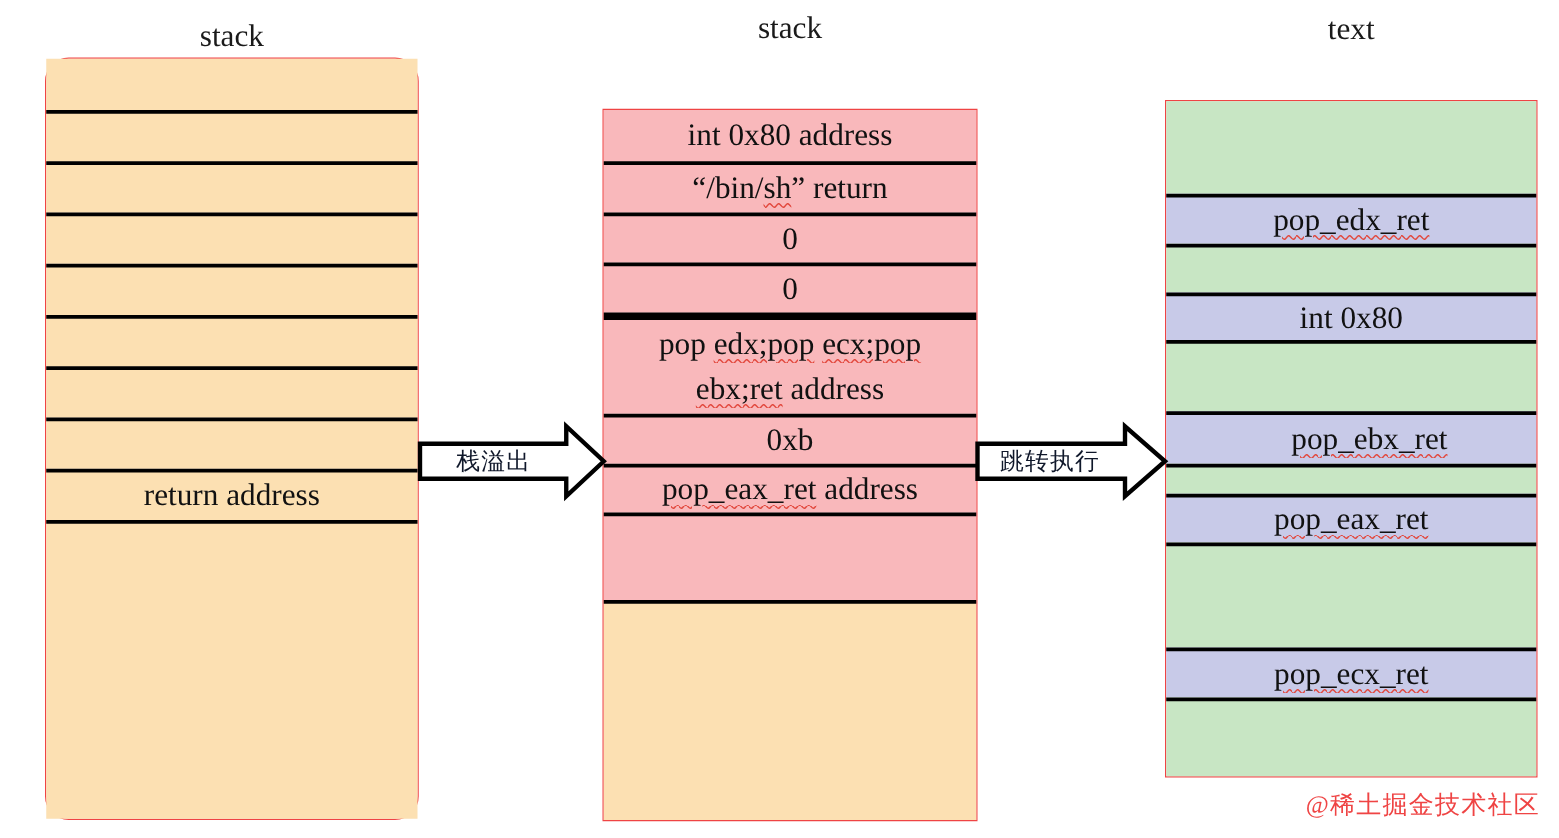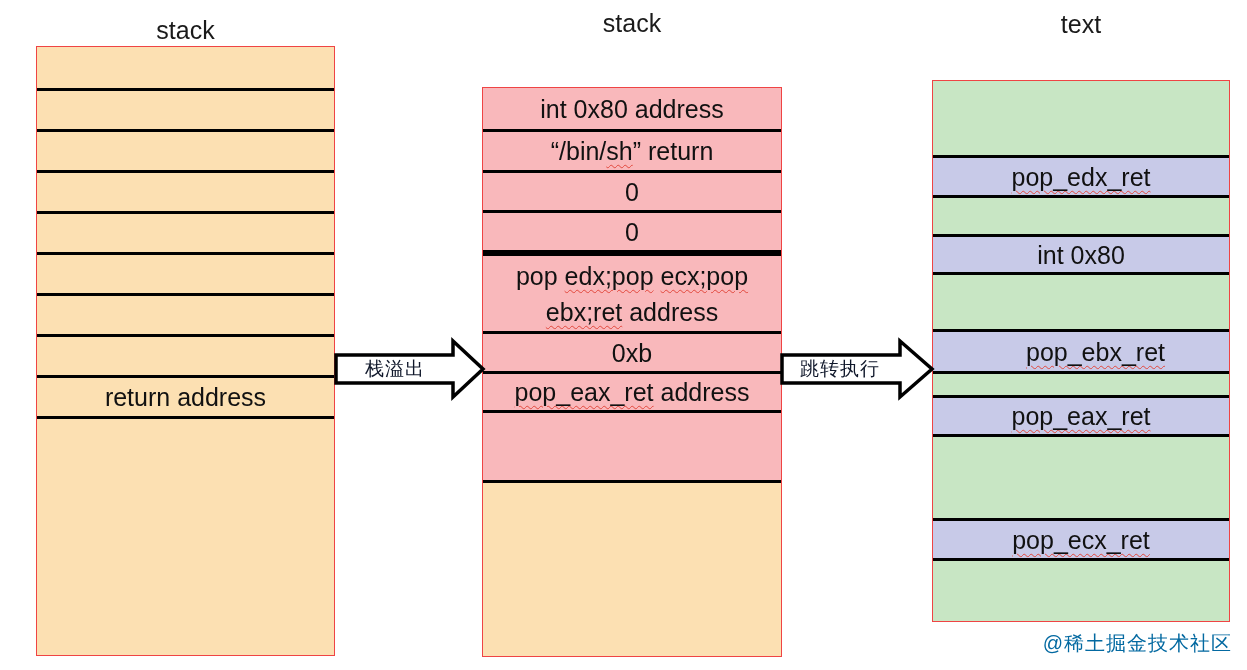--- a/index.html
+++ b/index.html
@@ -1,18 +1,18 @@
 <!DOCTYPE html>
 <html><head>
 <meta charset="utf-8">
 <style>
   html,body { margin:0; padding:0; background:#ffffff; }
   .canvas {
     position:relative; width:1247px; height:670px; background:#ffffff;
-    font-family:Liberation Sans, sans-serif; overflow:hidden;
+    font-family:Liberation Serif, serif; overflow:hidden;
     color:#111;
   }
   .col-title {
     position:absolute; text-align:center; font-size:25px; color:#1a1a1a;
   }
   .memcol {
     position:absolute; display:flex; flex-direction:column;
     border:1px solid #ef4444; box-sizing:border-box; background:#fff;
   }
   .row {
@@ -40,21 +40,21 @@
 </style>
 </head>
 <body>
 
 <div class="canvas">
 
   <div class="col-title" style="left:36px; top:16px; width:299px;">stack</div>
   <div class="col-title" style="left:482px; top:9px; width:300px;">stack</div>
   <div class="col-title" style="left:932px; top:10px; width:298px;">text</div>
 
-  <div class="memcol" style="left:36px; top:46px; width:299px; height:610px;" data-column="0">
+  <div class="memcol" style="left:36px; top:46px; width:299px; height:610px;border-radius:19px;" data-column="0">
       <div class="row" style="background: rgb(252, 224, 178); flex: 0 0 41px;"></div>
       <div class="row" style="background: rgb(252, 224, 178); flex: 0 0 41px;"></div>
       <div class="row" style="background: rgb(252, 224, 178); flex: 0 0 41px;"></div>
       <div class="row" style="background: rgb(252, 224, 178); flex: 0 0 41px;"></div>
       <div class="row" style="background: rgb(252, 224, 178); flex: 0 0 41px;"></div>
       <div class="row" style="background: rgb(252, 224, 178); flex: 0 0 41px;"></div>
       <div class="row" style="background: rgb(252, 224, 178); flex: 0 0 41px;"></div>
       <div class="row" style="background: rgb(252, 224, 178); flex: 0 0 41px;"></div>
       <div class="row" style="background: rgb(252, 224, 178); flex: 0 0 41px;">
         <div class="line"><span>return address</span></div>
@@ -111,15 +111,15 @@
       <div class="row" style="background: rgb(200, 230, 196); flex: 1 1 auto;"></div>
     </div>
 
   <svg class="arrow-svg" width="1247" height="670">
     <path d="M336,355 L453,355 L453,341 L483,369 L453,397 L453,383 L336,383 Z" fill="#ffffff" stroke="#000000" stroke-width="3.5" stroke-linejoin="miter"></path>
     <path d="M782,355 L900,355 L900,341 L932,369 L900,397 L900,383 L782,383 Z" fill="#ffffff" stroke="#000000" stroke-width="3.5" stroke-linejoin="miter"></path>
   </svg>
   <div class="arrow-label" style="left:340px; top:354px; width:110px; height:30px;">栈溢出</div>
   <div class="arrow-label" style="left:784px; top:354px; width:112px; height:30px;">跳转执行</div>
 
-  <div class="watermark" style="left: 1032px; top: 630px; width: 200px; color: #0369a1;">@稀土掘金技术社区</div>
+  <div class="watermark" style="left: 1032px; top: 630px; width: 200px; color: #ef4444;">@稀土掘金技术社区</div>
 
 </div>
 
 </body></html>

